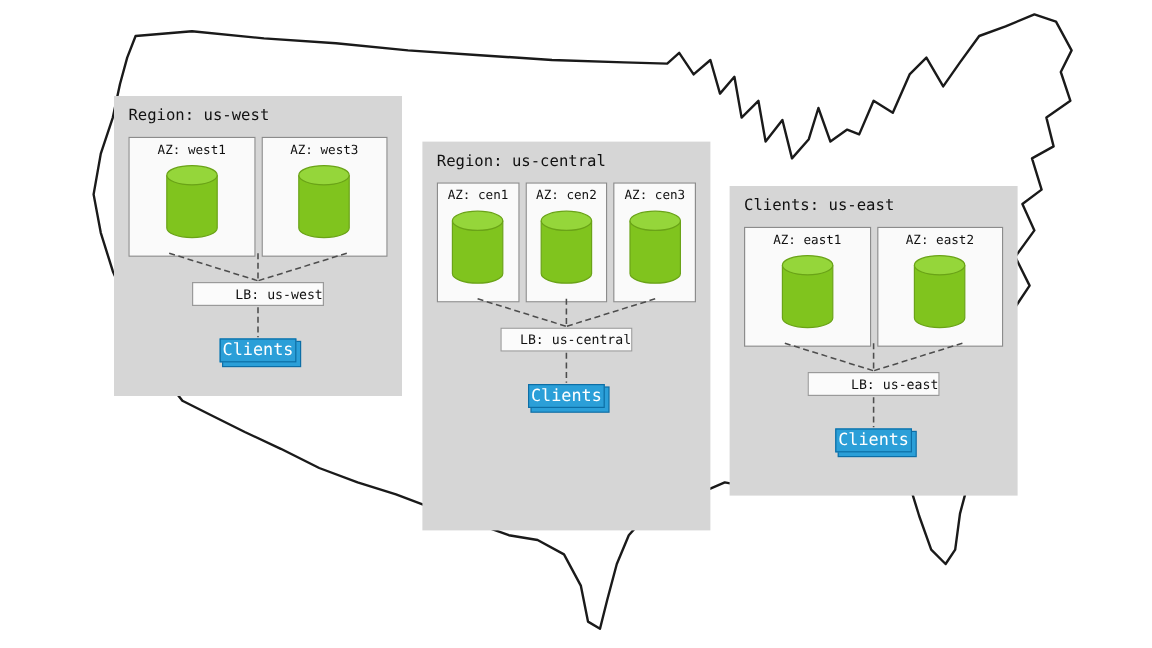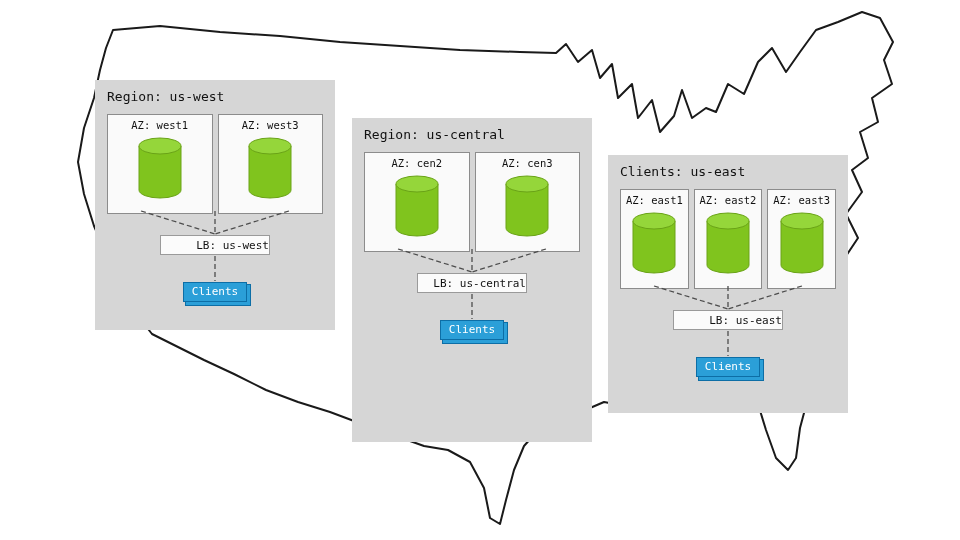--- a/index.html
+++ b/index.html
@@ -12,21 +12,21 @@
   .az-box{flex:1;background:#fafafa;border:1px solid #8c8c8c;display:flex;
           flex-direction:column;align-items:center;box-sizing:border-box;}
   .az-label{font-size:10.5px;color:#111;margin-top:4px;white-space:nowrap;}
   .cylinder{margin-top:5px;}
   .connectors{position:absolute;left:0;top:0;pointer-events:none;}
   .lb-box{position:absolute;top:155px;left:50%;transform:translateX(-50%);
           width:110px;height:20px;line-height:20px;text-align:right;
           background:#fbfbfb;border:1px solid #9a9a9a;font-size:11px;color:#111;box-sizing:border-box;}
   .clients-box{position:absolute;top:202px;left:50%;transform:translateX(-50%);
           width:64px;height:20px;line-height:18px;text-align:center;
-          background:#2b9fd8;border:1px solid #0d6ea6;color:#ffffff;font-size:11px;
+          background:#2b9fd8;border:1px solid #0d6ea6;color:#ffffff;font-size:14px;
           box-sizing:border-box;
           box-shadow:3px 3px 0 0 #2b9fd8, 3px 3px 0 1px #0d6ea6;}
 </style>
 </head>
 <body>
 
 <div id="stage">
 
   <svg id="map-svg" width="960" height="540" viewBox="0 0 960 540">
     <path fill="#ffffff" stroke="#1a1a1a" stroke-width="2" stroke-linejoin="round" d="M113,30 L160,26 L220,32 L280,36 L340,42 L400,46 L460,50 L520,52 L556,53
@@ -71,20 +71,27 @@
       </g>
     </svg>
     <div class="lb-box">LB: us-west</div>
     <div class="clients-box">Clients</div>
   </div>
 
   <div class="region" style="left:352px;top:118px;width:240px;height:324px;">
     <div class="region-title">Region: us-central</div>
     <div class="az-row">
       <div class="az-box">
+        <span class="az-label">AZ: cen1</span>
+        <svg class="cylinder" width="46" height="64" viewBox="0 0 46 64">
+          <path d="M2 10 L2 54 A21 8 0 0 0 44 54 L44 10" fill="#80c41e" stroke="#6aa317"></path>
+          <ellipse cx="23" cy="10" rx="21" ry="8" fill="#95d63a" stroke="#6aa317"></ellipse>
+        </svg>
+      </div>
+      <div class="az-box">
         <span class="az-label">AZ: cen2</span>
         <svg class="cylinder" width="46" height="64" viewBox="0 0 46 64">
           <path d="M2 10 L2 54 A21 8 0 0 0 44 54 L44 10" fill="#80c41e" stroke="#6aa317"></path>
           <ellipse cx="23" cy="10" rx="21" ry="8" fill="#95d63a" stroke="#6aa317"></ellipse>
         </svg>
       </div>
       <div class="az-box">
         <span class="az-label">AZ: cen3</span>
         <svg class="cylinder" width="46" height="64" viewBox="0 0 46 64">
           <path d="M2 10 L2 54 A21 8 0 0 0 44 54 L44 10" fill="#80c41e" stroke="#6aa317"></path>
@@ -114,27 +121,20 @@
           <ellipse cx="23" cy="10" rx="21" ry="8" fill="#95d63a" stroke="#6aa317"></ellipse>
         </svg>
       </div>
       <div class="az-box">
         <span class="az-label">AZ: east2</span>
         <svg class="cylinder" width="46" height="64" viewBox="0 0 46 64">
           <path d="M2 10 L2 54 A21 8 0 0 0 44 54 L44 10" fill="#80c41e" stroke="#6aa317"></path>
           <ellipse cx="23" cy="10" rx="21" ry="8" fill="#95d63a" stroke="#6aa317"></ellipse>
         </svg>
       </div>
-      <div class="az-box">
-        <span class="az-label">AZ: east3</span>
-        <svg class="cylinder" width="46" height="64" viewBox="0 0 46 64">
-          <path d="M2 10 L2 54 A21 8 0 0 0 44 54 L44 10" fill="#80c41e" stroke="#6aa317"></path>
-          <ellipse cx="23" cy="10" rx="21" ry="8" fill="#95d63a" stroke="#6aa317"></ellipse>
-        </svg>
-      </div>
     </div>
     <svg class="connectors" width="240" height="258" viewBox="0 0 240 258">
       <g stroke="#4d4d4d" stroke-width="1.3" stroke-dasharray="5 3" fill="none">
         <line x1="46" y1="131" x2="120" y2="154"></line>
         <line x1="120" y1="131" x2="120" y2="154"></line>
         <line x1="194" y1="131" x2="120" y2="154"></line>
         <line x1="120" y1="176" x2="120" y2="201"></line>
       </g>
     </svg>
     <div class="lb-box">LB: us-east</div>

